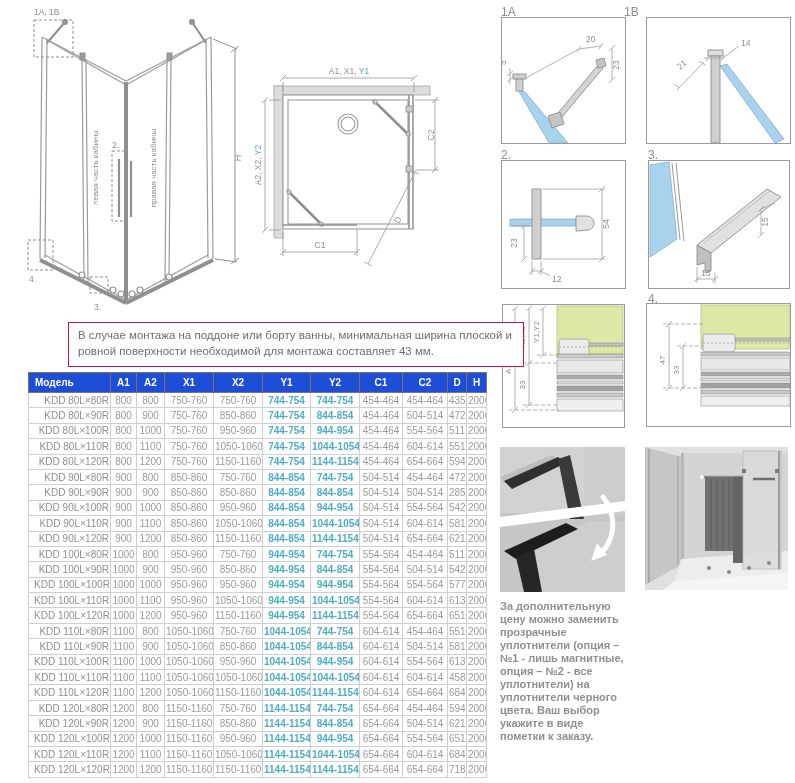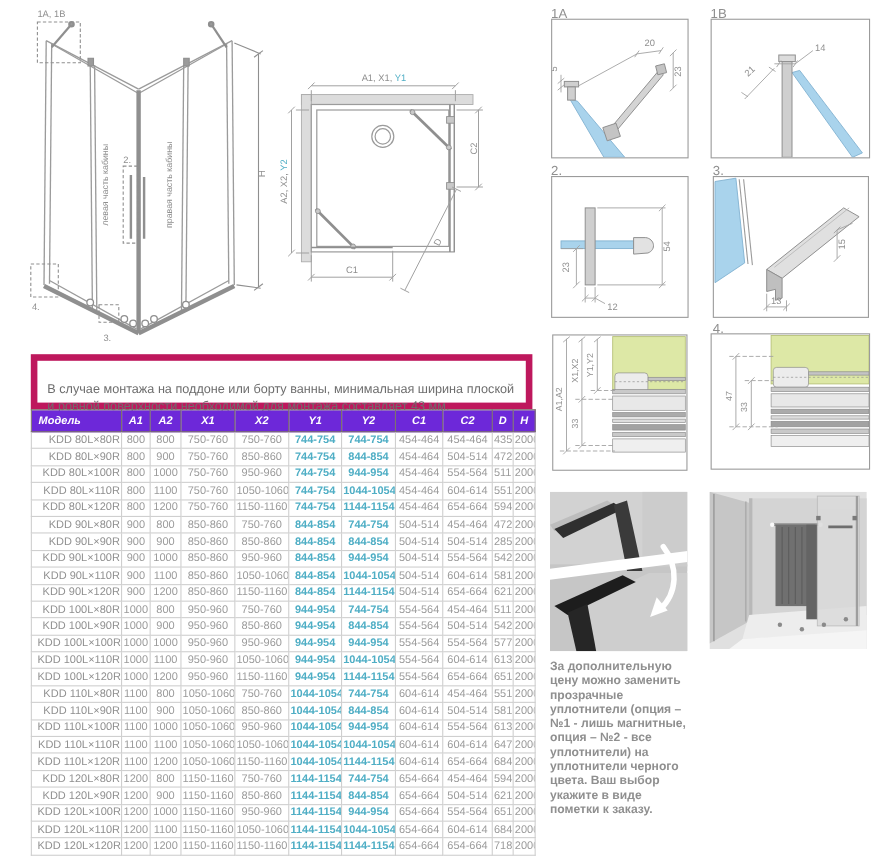--- a/index.html
+++ b/index.html
@@ -2,25 +2,25 @@
 <html><head>
 <meta charset="utf-8">
 <style>
   html,body{margin:0;padding:0;background:#fff;}
   .page{position:relative;width:795px;height:783px;overflow:hidden;background:#fff;
         font-family:"Liberation Sans",sans-serif;}
   .abs{position:absolute;}
   svg text{font-family:"Liberation Sans",sans-serif;fill:#8f8f8f;}
   .det-label{font-size:12px;color:#8f8f8f;}
   .det-box{border:1px solid #9b9b9b;background:#fff;}
-  .note{border:6px solid #be185d;background:#fff;color:#6e6e6e;font-size:11.5px;
-        line-height:1.35;padding:19px 9px;box-sizing:border-box;}
+  .note{border:1px solid #be185d;background:#fff;color:#6e6e6e;font-size:11.5px;
+        line-height:1.35;padding:5px 9px;box-sizing:border-box;margin-left:40px;}
   table.spec{border-collapse:collapse;table-layout:fixed;font-size:10px;color:#9b9b9b;}
-  table.spec th{background:#6d28d9;color:#fff;font-weight:bold;font-size:10px;
-        border:1px solid #7d726d;height:19px;padding:0 1px;text-align:center;font-style:italic;}
+  table.spec th{background:#1d4ed8;color:#fff;font-weight:bold;font-size:10px;
+        border:1px solid #7d726d;height:19px;padding:0 1px;text-align:center;}
   table.spec th.model{text-align:left;padding-left:6px;}
   table.spec td{border:1px solid #cfcfcf;text-align:center;height:14.4px;
         padding:0 1px;white-space:nowrap;overflow:hidden;}
   table.spec td.model{text-align:right;padding-left:5px;color:#8f8f8f;}
   table.spec td.accent{color:#4faec5;font-weight:bold;}
   .caption{font-size:11px;line-height:1.18;color:#8f8f8f;}
   .caption sup{font-size:8px;}
 </style>
 </head>
 <body>
@@ -167,21 +167,21 @@
         <line x1="107" y1="65" x2="113" y2="59"></line>
       <line x1="8" y1="50" x2="8" y2="66"></line>
       <line x1="5" y1="58" x2="11" y2="53"></line>
         <line x1="5" y1="64" x2="11" y2="59"></line>
     </g>
     <text x="84" y="24" font-size="8.5">20</text>
     <text x="117" y="47" font-size="8.5" text-anchor="middle" transform="rotate(-90 117 47)">23</text>
     <text x="4" y="47" font-size="8.5" transform="rotate(-90 4 47)">5</text>
   </svg>
 
-  <div class="abs det-label" style="left:646px;top:5px;">1B</div>
+  <div class="abs det-label" style="left:624px;top:5px;">1B</div>
   <svg class="abs det-box" style="left:646px;top:17px;" width="143" height="125" viewBox="0 0 143 125">
     <polygon points="73,48 80,46 137,121 128,125" fill="#a9d3ec" stroke="#7fb0d0" stroke-width="0.8"></polygon>
     <g fill="#cfcfcf" stroke="#8f8f8f" stroke-width="0.9">
       <rect x="61" y="32" width="15" height="6" fill="#dcdcdc"></rect>
       <rect x="64" y="38" width="9" height="87"></rect>
     </g>
     <g stroke="#a0a0a0" stroke-width="0.8" fill="none">
       <line x1="57" y1="40" x2="76" y2="40"></line>
       <line x1="59" y1="43" x2="63" y2="37"></line>
         <line x1="74" y1="43" x2="78" y2="37"></line>
@@ -638,21 +638,21 @@
         <tr>
           <td class="model">KDD 110L×110R</td>
           <td>1100</td>
           <td>1100</td>
           <td>1050-1060</td>
           <td>1050-1060</td>
           <td class="accent">1044-1054</td>
           <td class="accent">1044-1054</td>
           <td>604-614</td>
           <td>604-614</td>
-          <td>647</td>
+          <td>458</td>
           <td>2000</td>
         </tr>
         <tr>
           <td class="model">KDD 110L×120R</td>
           <td>1100</td>
           <td>1200</td>
           <td>1050-1060</td>
           <td>1150-1160</td>
           <td class="accent">1044-1054</td>
           <td class="accent">1144-1154</td>

